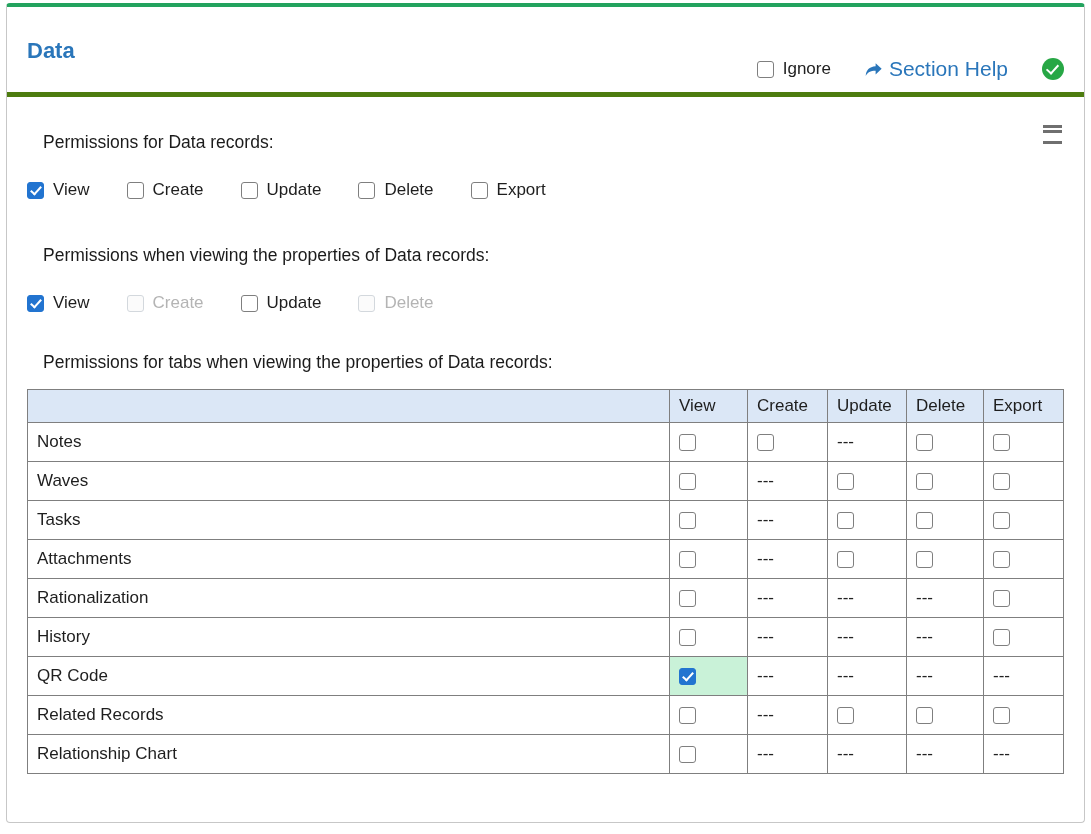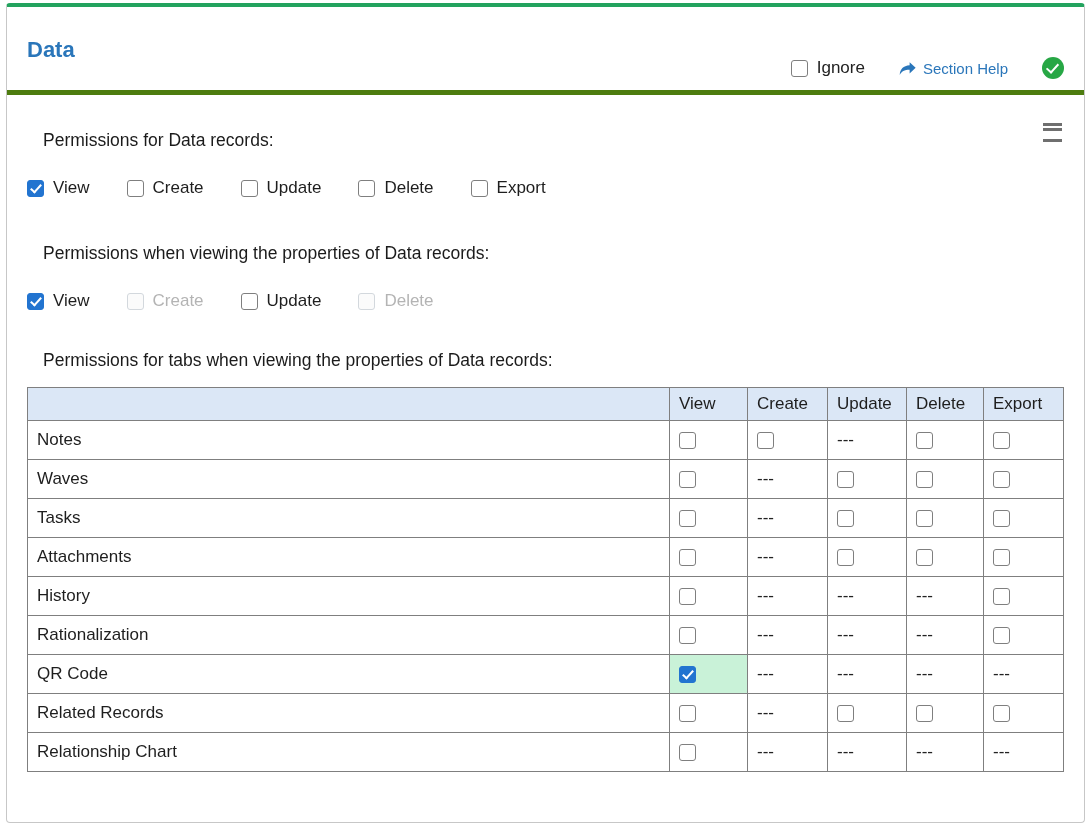--- a/index.html
+++ b/index.html
@@ -1,21 +1,21 @@
 <!DOCTYPE html>
 <html><head>
 <meta charset="utf-8">
 <style>
   html,body{margin:0;padding:0;background:#ffffff;font-family:"Liberation Sans","DejaVu Sans",sans-serif;color:#1e1e1e;}
   .card{margin:3px 6px;border:1px solid #c7c7c7;border-top:4px solid #23a35e;border-radius:4px;background:#fff;min-height:820px;box-sizing:border-box;}
   .sec-header{display:flex;align-items:center;justify-content:space-between;padding:13px 20px 11px 20px;border-bottom:5px solid #4d7c0f;}
   .title{font-size:22px;font-weight:700;color:#2a76ba;}
   .hdr-right{display:flex;align-items:center;gap:34px;margin-top:37px;}
   .ignore-wrap{display:flex;align-items:center;gap:9px;font-size:17px;color:#222;cursor:pointer;}
-  .help-link{display:flex;align-items:center;gap:7px;font-size:15px;color:#2a76ba;text-decoration:none;cursor:pointer;justify-content:center;}
+  .help-link{display:flex;align-items:center;gap:7px;font-size:21px;color:#2a76ba;text-decoration:none;cursor:pointer;justify-content:center;}
   .ok-circle{width:22px;height:22px;border-radius:50%;background:#27a745;position:relative;display:inline-block;}
   .ok-circle::after{content:"";position:absolute;left:7px;top:4px;width:5px;height:10px;border:solid #fff;border-width:0 2.5px 2.5px 0;transform:rotate(42deg);}
   .content{position:relative;padding:0 20px 18px 20px;}
   .menu-btn{position:absolute;top:10px;right:20px;cursor:pointer;padding:2px;}
   .menu-bars{width:19px;height:13px;border-top:3px solid #6f6f6f;border-bottom:3px solid #6f6f6f;position:relative;}
   .menu-bars::after{content:"";position:absolute;left:0;right:0;top:2px;height:3px;background:#6f6f6f;}
   .sec-label{font-size:17.5px;margin:16px;padding-top:19px;color:#1b1b1b;}
   .perm-row{display:flex;align-items:center;gap:37px;margin-top:27px;}
   .perm{display:flex;align-items:center;gap:9px;font-size:17px;cursor:pointer;}
   .perm.disabled{color:#b4b4b4;cursor:default;}
@@ -186,33 +186,33 @@
               <span class="cb cell-cb"></span>
             </td>
             <td>
               <span class="cb cell-cb"></span>
             </td>
             <td>
               <span class="cb cell-cb"></span>
             </td>
           </tr>
           <tr>
+            <td>Rationalization</td>
+            <td>
+              <span class="cb cell-cb"></span>
+            </td>
+            <td><span class="na">---</span></td>
+            <td><span class="na">---</span></td>
+            <td><span class="na">---</span></td>
+            <td>
+              <span class="cb cell-cb"></span>
+            </td>
+          </tr>
+          <tr>
             <td>History</td>
-            <td>
-              <span class="cb cell-cb"></span>
-            </td>
-            <td><span class="na">---</span></td>
-            <td><span class="na">---</span></td>
-            <td><span class="na">---</span></td>
-            <td>
-              <span class="cb cell-cb"></span>
-            </td>
-          </tr>
-          <tr>
-            <td>Rationalization</td>
             <td>
               <span class="cb cell-cb"></span>
             </td>
             <td><span class="na">---</span></td>
             <td><span class="na">---</span></td>
             <td><span class="na">---</span></td>
             <td>
               <span class="cb cell-cb"></span>
             </td>
           </tr>

